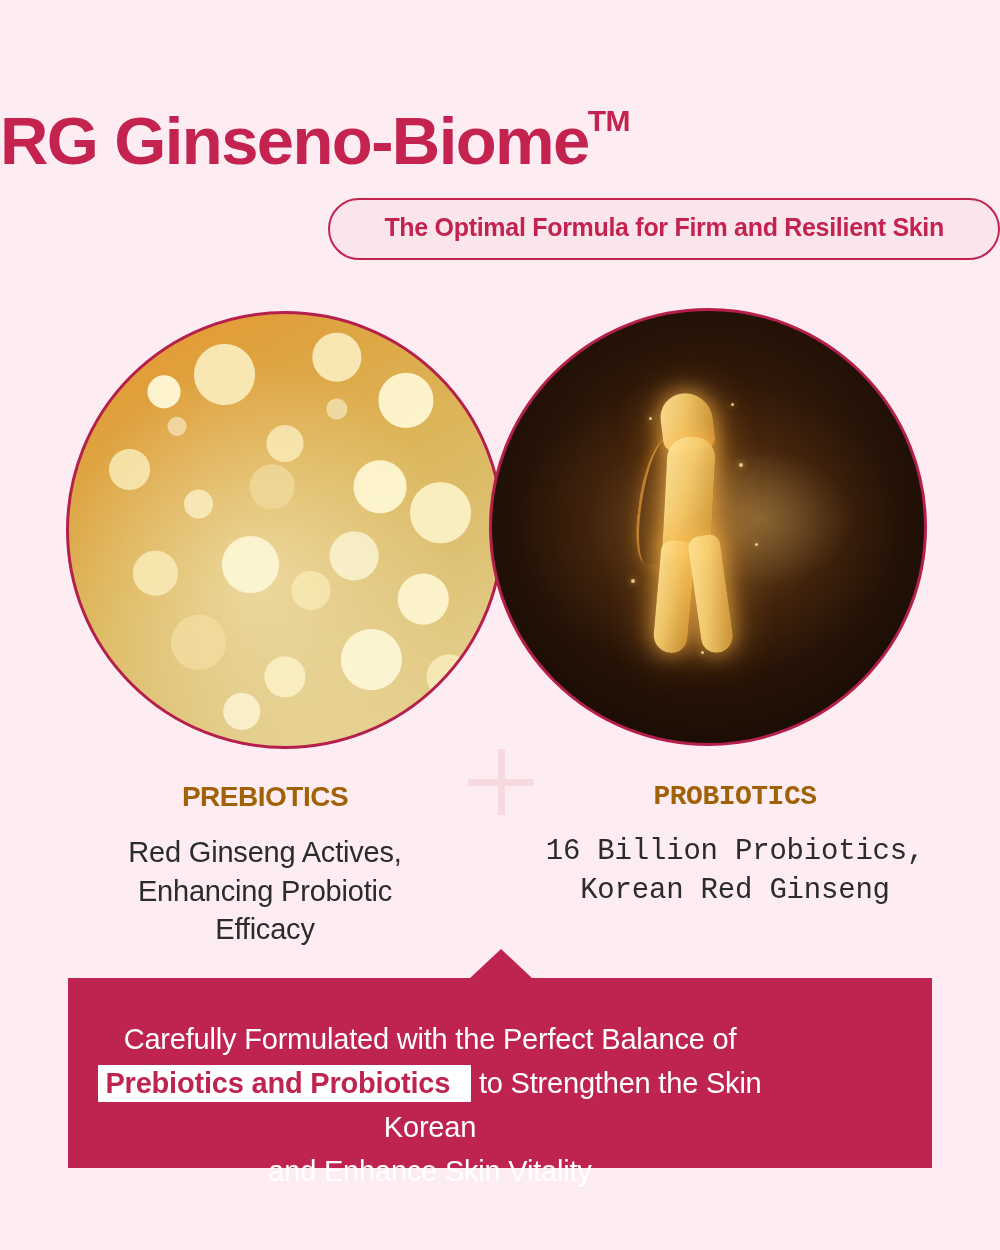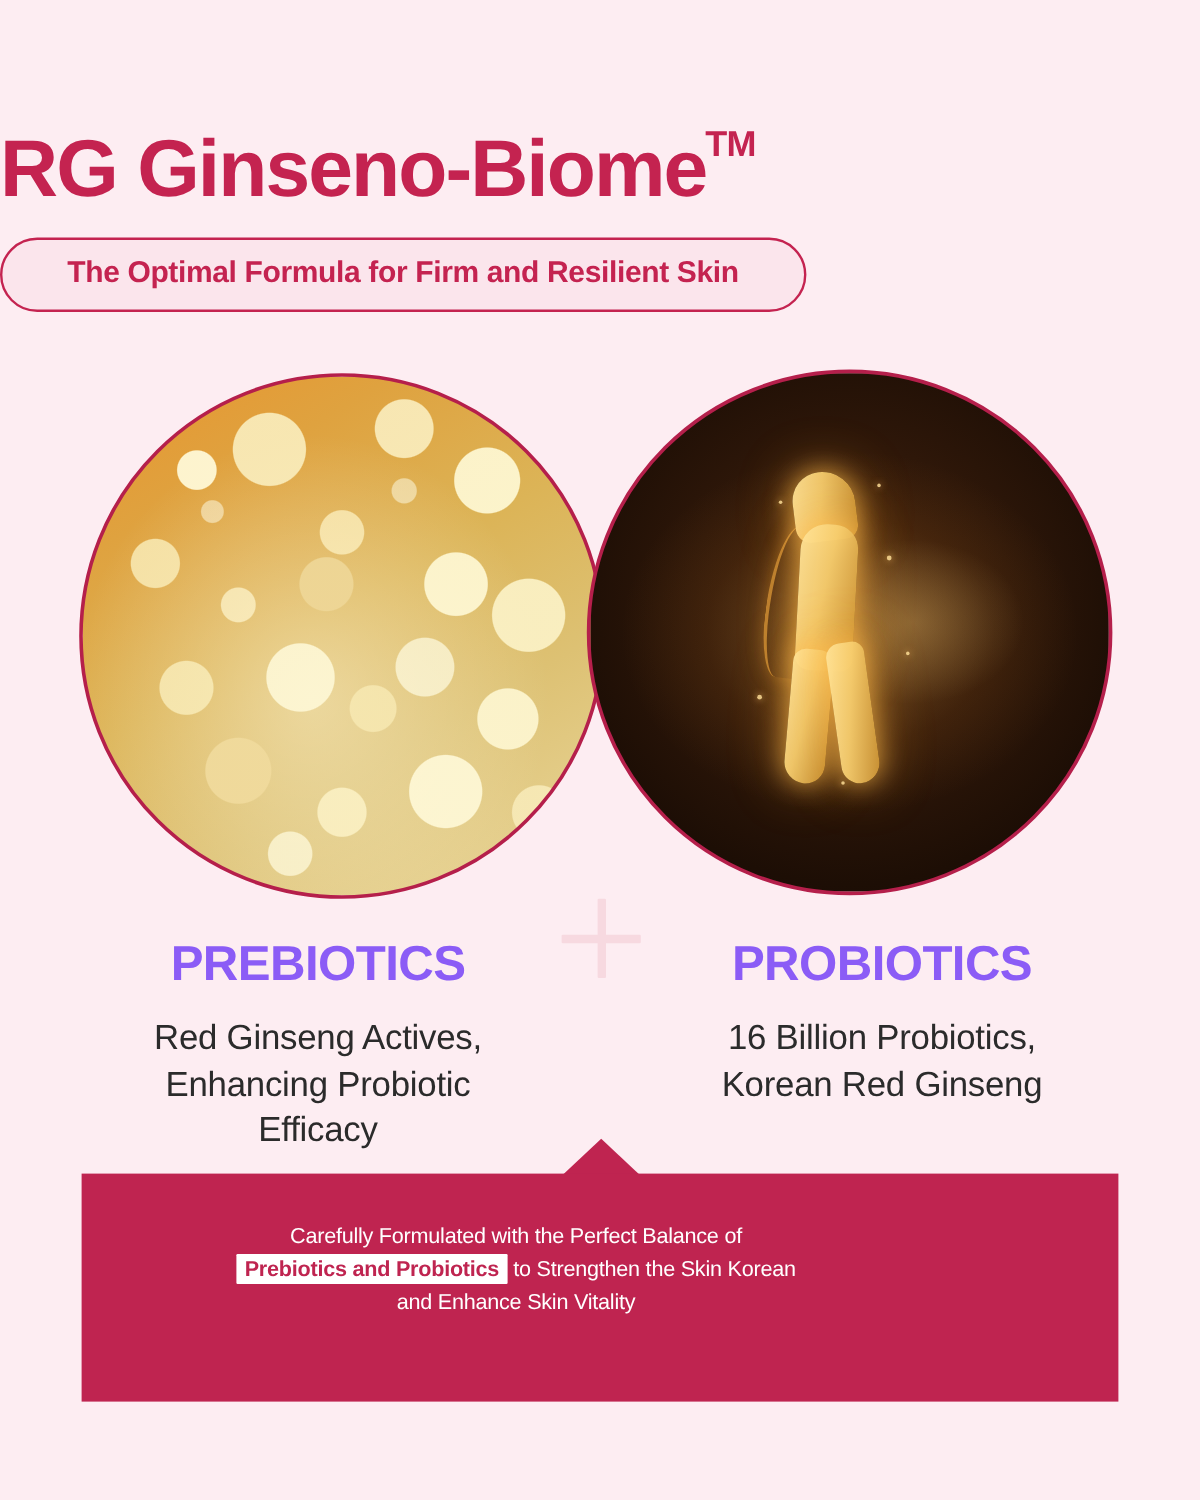--- a/index.html
+++ b/index.html
@@ -48,21 +48,21 @@
     top: -10px;
     left: -1px;
   }
 
   
   .pill-wrap {
     position: absolute;
     top: 198px;
     left: 0;
     width: 1000px;
-    text-align: left;
+    text-align: right;
   }
   .pill {
     display: inline-block;
     box-sizing: border-box;
     border: 2px solid #c42350;
     border-radius: 40px;
     background: #fbe5ec;
     padding: 14px 54px 16px 54px;
     font-size: 25px;
     font-weight: 700;
@@ -216,26 +216,26 @@
     top: 783px;
     left: 0;
     width: 1000px;
     display: flex;
   }
   .col {
     width: 470px;
     text-align: center;
   }
   .col.left  { margin-left: 30px; }
-  .col.right { margin-left: 0px; }
+  .col.right { margin-left: 0px; font-family: Liberation Mono, monospace; }
 
   .col-head {
-    font-size: 41px;
-    font-weight: 700;
-    color: #8b5cf6;
+    font-size: 28px;
+    font-weight: 700;
+    color: #a16207;
     letter-spacing: -0.5px;
     line-height: 1;
     margin: 0 0 22px 0;
   }
   .col-desc {
     font-size: 29px;
     font-weight: 400;
     color: #2b2b2b;
     line-height: 1.33;
     letter-spacing: -0.2px;
@@ -260,31 +260,31 @@
     border-left: 32px solid transparent;
     border-right: 32px solid transparent;
     border-bottom: 30px solid #bf2450;
   }
   .banner-text {
     position: absolute;
     left: 68px;
     top: 1017px;
     width: 724px;
     text-align: center;
-    font-size: 18px;
+    font-size: 29px;
     font-weight: 400;
     color: #ffffff;
     line-height: 1.52;
     letter-spacing: -0.2px;
   }
   .hl {
     background: #ffffff;
     color: #bf2450;
     font-weight: 700;
-    padding: 2px 7px 3px 7px;
+    padding: 2px 21px 3px 7px;
     border-radius: 1px;
     box-decoration-break: clone;
     -webkit-box-decoration-break: clone;
   }
 </style>
 </head>
 <body>
 
 <div class="page">
 

